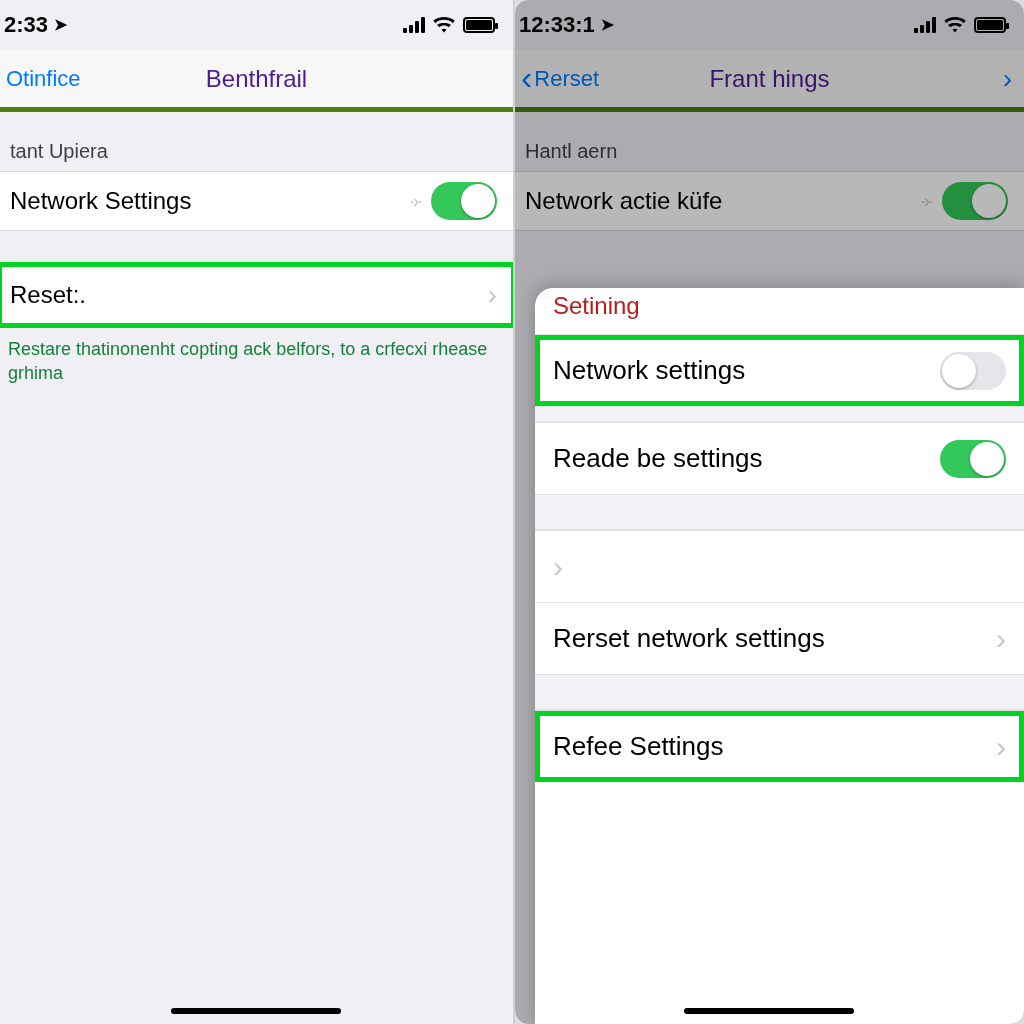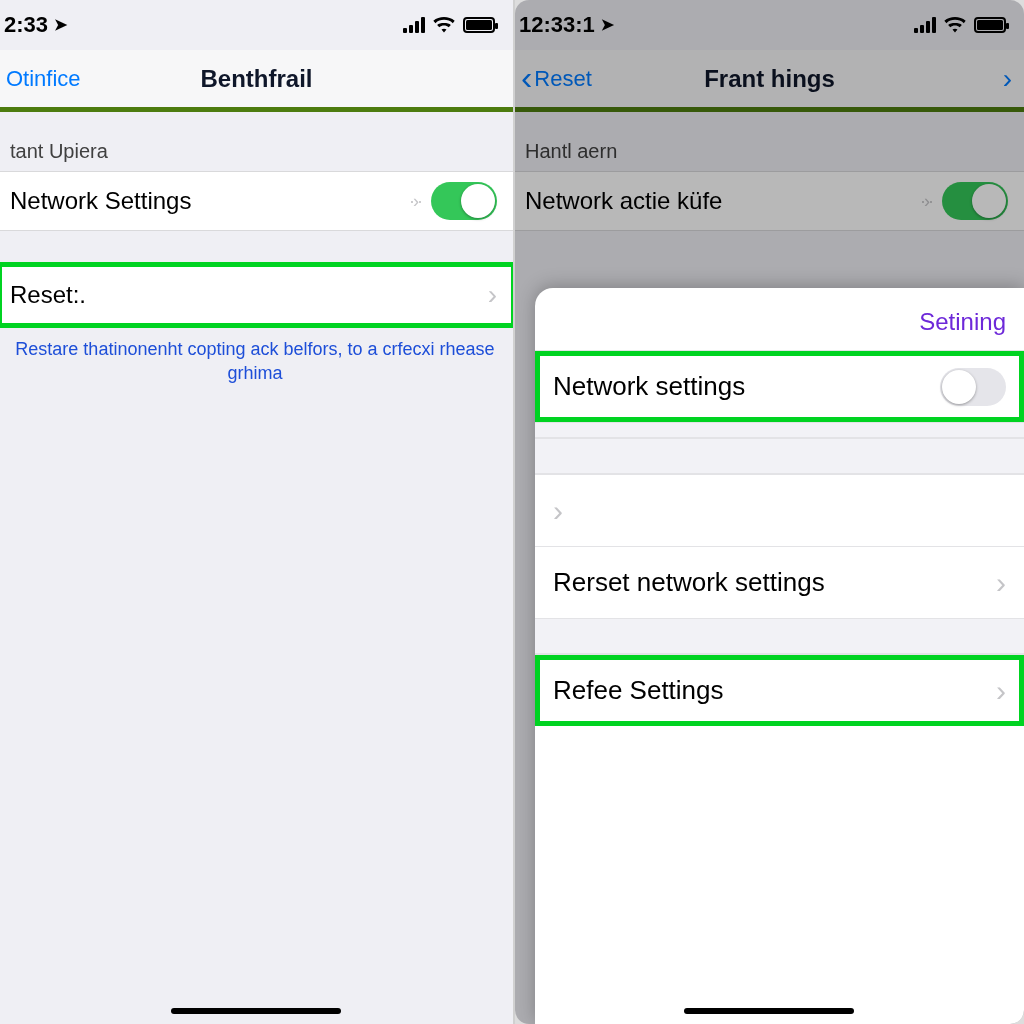--- a/index.html
+++ b/index.html
@@ -21,45 +21,45 @@
   .cell-bars span:nth-child(3){height:12px;} .cell-bars span:nth-child(4){height:16px;}
   .wifi-svg { width:22px; height:16px; }
   .battery { position:relative; width:32px; height:16px; border:2px solid #000; border-radius:4px; }
   .battery::after { content:""; position:absolute; right:-5px; top:4px; width:3px; height:6px; background:#000; border-radius:1px; }
   .battery .fill { position:absolute; left:1px; top:1px; bottom:1px; width:26px; background:#000; border-radius:1.5px; }
 
   
   .nav { position:relative; height:62px; border-bottom:5px solid #4d7c0f; display:flex; align-items:center; justify-content:center; background:#f7f7f8; }
   .nav .back { position:absolute; left:6px; top:0; bottom:0; display:flex; align-items:center; color:#007aff; font-size:22px; }
   .nav .back .chev { font-size:34px; line-height:1; margin-right:2px; display:inline-block; transform:translateY(-2px); }
-  .nav .title { font-size:24px; font-weight:700; color:#0f172a; }
+  .nav .title { font-size:24px; font-weight:400; color:#4c1d95; }
   .nav .action { position:absolute; right:12px; top:0; bottom:0; display:flex; align-items:center; color:#007aff; font-size:28px; }
 
   
   .group-header { padding:28px 16px 8px 10px; font-size:20px; color:#404040; }
   .cell { background:#fff; min-height:60px; display:flex; align-items:center; padding:0 16px 0 10px; font-size:24px; color:#000; border-top:1px solid #d9d9db; border-bottom:1px solid #d9d9db; position:relative; }
   .cell .label { flex:1; }
   .cell .chevr { color:#c5c5c8; font-size:28px; }
   .cell .bt { color:#c5c5c8; font-size:18px; margin-right:10px; letter-spacing:-2px; }
-  .footer-note { padding:12px 11px 0 8px; font-size:18px; color:#1d4ed8; line-height:1.35;text-align:center; }
+  .footer-note { padding:12px 11px 0 8px; font-size:18px; color:#15803d; line-height:1.35; }
 
   .highlight { outline:5px solid #00d321; outline-offset:-2px; }
 
   
   .toggle { width:66px; height:38px; border-radius:19px; background:#e5e5ea; position:relative; transition:.2s; }
   .toggle.on { background:#34c759; }
   .toggle .knob { position:absolute; top:2px; left:2px; width:34px; height:34px; border-radius:50%; background:#fff; box-shadow:0 1px 3px rgba(0,0,0,.35); transition:.2s; }
   .toggle.on .knob { left:30px; }
 
   
   .home-ind { position:absolute; left:50%; bottom:10px; width:170px; height:6px; background:#000; border-radius:3px; transform:translateX(-50%); }
 
   
   .sheet { position:absolute; left:20px; right:0; top:288px; bottom:0; background:#fff; border-top-left-radius:18px; box-shadow:0 -2px 18px rgba(0,0,0,.25); overflow:hidden; }
-  .sheet .sheet-title { padding:20px 18px 14px; font-size:24px; color:#6d28d9;text-align:right; }
+  .sheet .sheet-title { padding:4px 18px 14px; font-size:24px; color:#b91c1c; }
   .sheet .srow { min-height:72px; display:flex; align-items:center; padding:0 18px; font-size:26px; color:#000; border-top:1px solid #e3e3e6; position:relative; }
   .sheet .srow:first-of-type { border-top:1px solid #e3e3e6; }
   .sheet .srow .label { flex:1; }
   .sheet .srow .chevr { color:#c5c5c8; font-size:30px; }
   .sheet .gap { height:36px; background:#f2f2f6; border-top:1px solid #e3e3e6; border-bottom:1px solid #e3e3e6; }
   .sheet .sm-gap { height:16px; background:#f2f2f6; border-top:1px solid #e3e3e6; border-bottom:1px solid #e3e3e6; }
   .row-highlight { box-shadow: inset 0 0 0 5px #00d321; }
 </style>
 </head>
 <body>
@@ -132,21 +132,21 @@
           </svg>
         <span class="battery">
             <span class="fill"></span>
           </span>
       </div>
     </div>
 
     <div class="nav">
       <div class="back">
         <span class="chev">‹</span>
-        <span>Reset</span>
+        <span>Rerset</span>
       </div>
       <div class="title">Frant hings</div>
       <div class="action">
           <span>›</span>
         </div>
     </div>
 
     <div class="group-header">Hantl aern</div>
     <div class="cell">
       <span class="label">Network actie küfe</span>
@@ -161,20 +161,26 @@
     <div class="sheet">
       <div class="sheet-title">Setining</div>
 
       <div class="srow row-highlight">
         <span class="label">Network settings</span>
         <span class="toggle">
             <span class="knob"></span>
           </span>
       </div>
       <div class="sm-gap"></div>
+      <div class="srow">
+        <span class="label">Reade be settings</span>
+        <span class="toggle on">
+            <span class="knob"></span>
+          </span>
+      </div>
 
       <div class="gap"></div>
 
       <div class="srow">
         <span class="chevr">›</span>
       </div>
       <div class="srow">
         <span class="label">Rerset network settings</span>
         <span class="chevr">›</span>
       </div>

